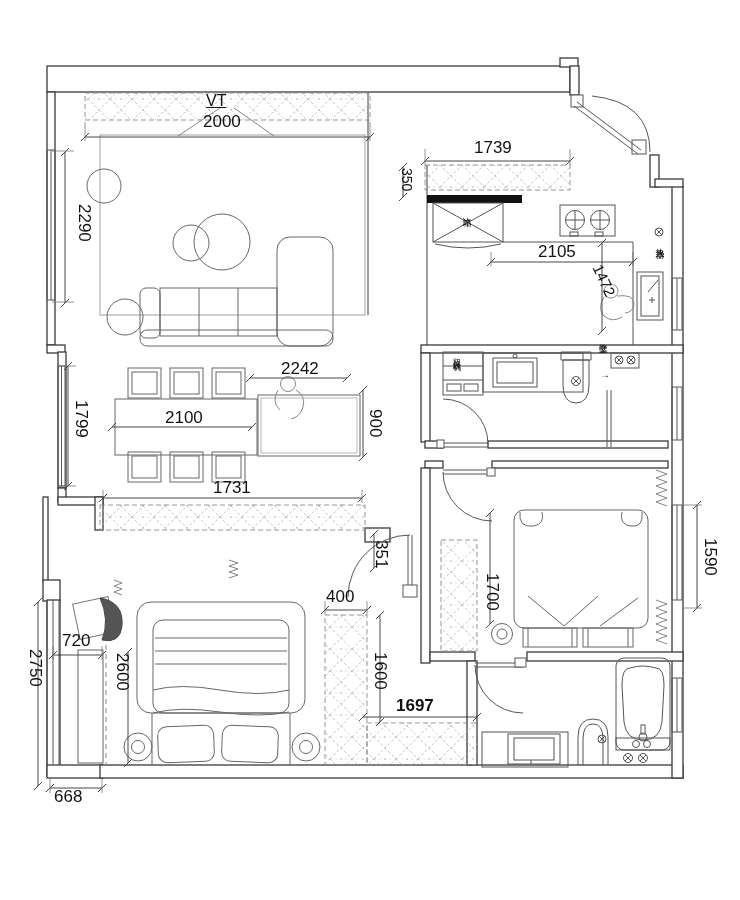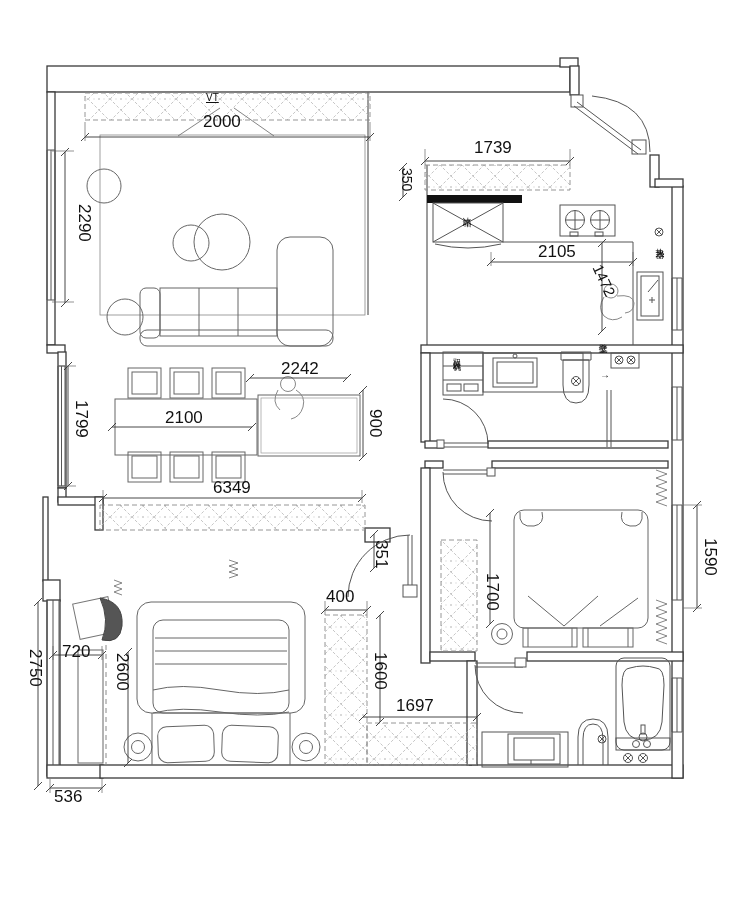--- a/index.html
+++ b/index.html
@@ -1,21 +1,21 @@
 <!DOCTYPE html>
 <html><head>
 <meta charset="utf-8">
 <style>
   html,body{margin:0;padding:0;background:#fff;}
   #plan{position:relative;width:740px;height:900px;background:#fff;overflow:hidden;
         font-family:"Liberation Sans",sans-serif;}
   #plan svg{position:absolute;left:0;top:0;}
   .lbl{position:absolute;font-size:17px;color:#111;white-space:nowrap;line-height:1;
        font-family:"Liberation Sans",sans-serif;}
-  .s14{font-size:14px;} .s15{font-size:15px;} .s11{font-size:10px;text-decoration:underline;}
+  .s14{font-size:14px;} .s15{font-size:15px;} .s11{font-size:16px;text-decoration:underline;}
   .s10{font-size:10px;} .s9{font-size:9px;} .s8{font-size:8px;}
   .rot90{transform:rotate(90deg);transform-origin:0 0;}
   .rot65{transform:rotate(65deg);transform-origin:0 0;}
   .vtext{writing-mode:vertical-rl;text-orientation:upright;letter-spacing:1px;}
 </style>
 </head>
 <body>
 
 <div id="plan">
 <svg width="740" height="900" viewBox="0 0 740 900">
@@ -342,24 +342,24 @@
   <span class="lbl s15 rot65" style="left:604px;top:262px;">1472</span>
   <span class="lbl s9 vtext" style="left:655px;top:241px;">热水器</span>
   <span class="lbl s9 vtext" style="left:462px;top:210px;">冰箱</span>
   <span class="lbl s9 vtext" style="left:598px;top:336px;">壁龛</span>
   <span class="lbl s10" style="left:600px;top:370px;">→</span>
   <span class="lbl s8 vtext" style="left:452px;top:352px;">双门洗衣机</span>
   <span class="lbl rot90" style="left:90px;top:400px;">1799</span>
   <span class="lbl" style="left:165px;top:409px;">2100</span>
   <span class="lbl" style="left:281px;top:360px;">2242</span>
   <span class="lbl rot90" style="left:384px;top:409px;">900</span>
-  <span class="lbl" style="left:213px;top:479px;">6349</span>
+  <span class="lbl" style="left:213px;top:479px;">1731</span>
   <span class="lbl rot90" style="left:390px;top:540px;">351</span>
-  <span class="lbl" style="left:62px;top:632px;margin-top:11px;">720</span>
+  <span class="lbl" style="left:62px;top:632px;">720</span>
   <span class="lbl rot90" style="left:131px;top:653px;">2600</span>
   <span class="lbl rot90" style="left:44px;top:649px;">2750</span>
-  <span class="lbl" style="left:54px;top:788px;">536</span>
+  <span class="lbl" style="left:54px;top:788px;">668</span>
   <span class="lbl" style="left:326px;top:588px;">400</span>
   <span class="lbl rot90" style="left:389px;top:652px;">1600</span>
-  <span class="lbl" style="left:396px;top:697px;">1697</span>
+  <span class="lbl" style="left:396px;top:697px;font-weight:bold;">1697</span>
   <span class="lbl rot90" style="left:501px;top:573px;">1700</span>
   <span class="lbl rot90" style="left:719px;top:538px;">1590</span>
 </div>
 
 </body></html>

